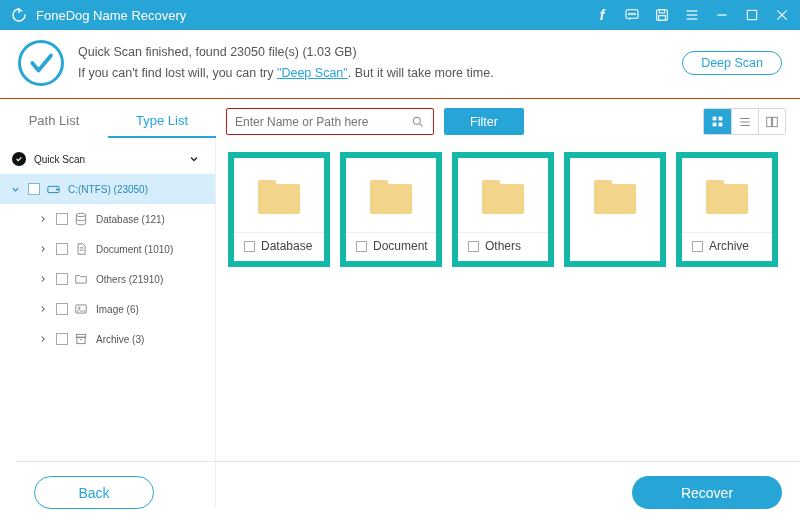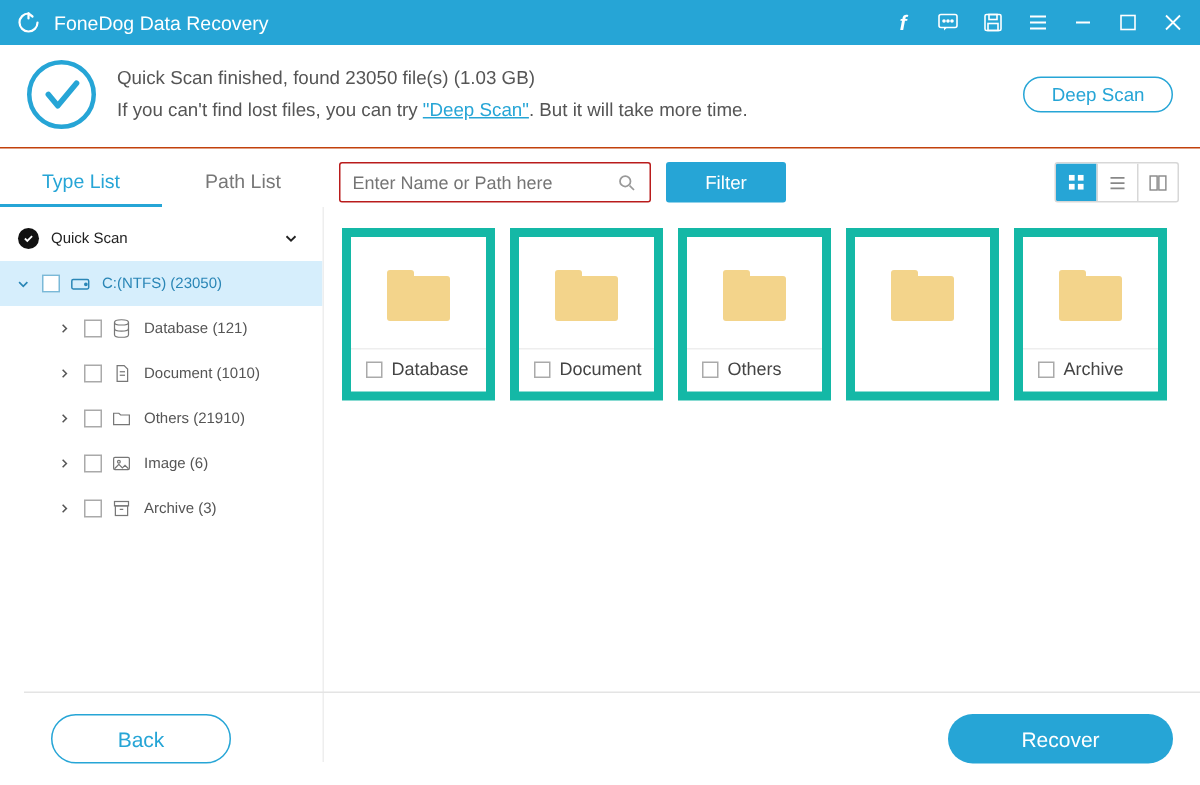--- a/index.html
+++ b/index.html
@@ -60,21 +60,21 @@
 <body>
 
 <div class="titlebar">
   <span class="logo">
     <svg viewBox="0 0 24 24" width="16" height="16" fill="none" stroke="#fff" stroke-width="2.2">
         <path d="M12 3 A9 9 0 1 0 21 12" stroke-linecap="round"></path>
         <path d="M12 3 L12 8" stroke-linecap="round"></path>
         <path d="M12 3 L16 6" stroke-linecap="round"></path>
       </svg>
   </span>
-  <span class="title">FoneDog Data Recovery</span>
+  <span class="title">FoneDog Name Recovery</span>
   <div class="tb-icons">
     <span style="font-family:Arial;font-weight:bold;font-style:italic;">f</span>
     <span>
       <svg viewBox="0 0 24 24" width="16" height="16" fill="none" stroke="#fff" stroke-width="1.6">
           <rect x="3" y="4" width="18" height="13" rx="2"></rect>
           <path d="M8 20 L11 17 L8 17 Z" fill="#fff" stroke="none"></path>
           <circle cx="8" cy="10.5" r="1" fill="#fff"></circle>
           <circle cx="12" cy="10.5" r="1" fill="#fff"></circle>
           <circle cx="16" cy="10.5" r="1" fill="#fff"></circle>
         </svg>
@@ -114,30 +114,30 @@
 
 <div class="scan-summary">
   <div class="check-circle">
     <svg viewBox="0 0 24 24" width="30" height="30" fill="none" stroke="#26a5d6" stroke-width="3" stroke-linecap="round" stroke-linejoin="round">
         <polyline points="5,12 10,18 20,6"></polyline>
       </svg>
   </div>
   <div class="texts">
     <div>Quick Scan finished, found 23050 file(s) (1.03 GB)</div>
     <div>
-      <span>If you can't find lost files, you can try </span><a href="#">"Deep Scan"</a><span>. But it will take more time.</span>
+      <span>If you can't find lost will, you can try </span><a href="#">"Deep Scan"</a><span>. But it will take more time.</span>
     </div>
   </div>
   <button class="deep-scan-btn">Deep Scan</button>
 </div>
 
 <div class="toolbar">
   <div class="tabs">
+    <div class="tab">Path List</div>
     <div class="tab active">Type List</div>
-    <div class="tab">Path List</div>
   </div>
   <div class="search-wrap">
     <input type="text" placeholder="Enter Name or Path here" style="">
     <span class="mag">
       <svg viewBox="0 0 24 24" width="14" height="14" fill="none" stroke="#999" stroke-width="2">
           <circle cx="10" cy="10" r="6"></circle>
           <line x1="15" y1="15" x2="20" y2="20"></line>
         </svg>
     </span>
   </div>

